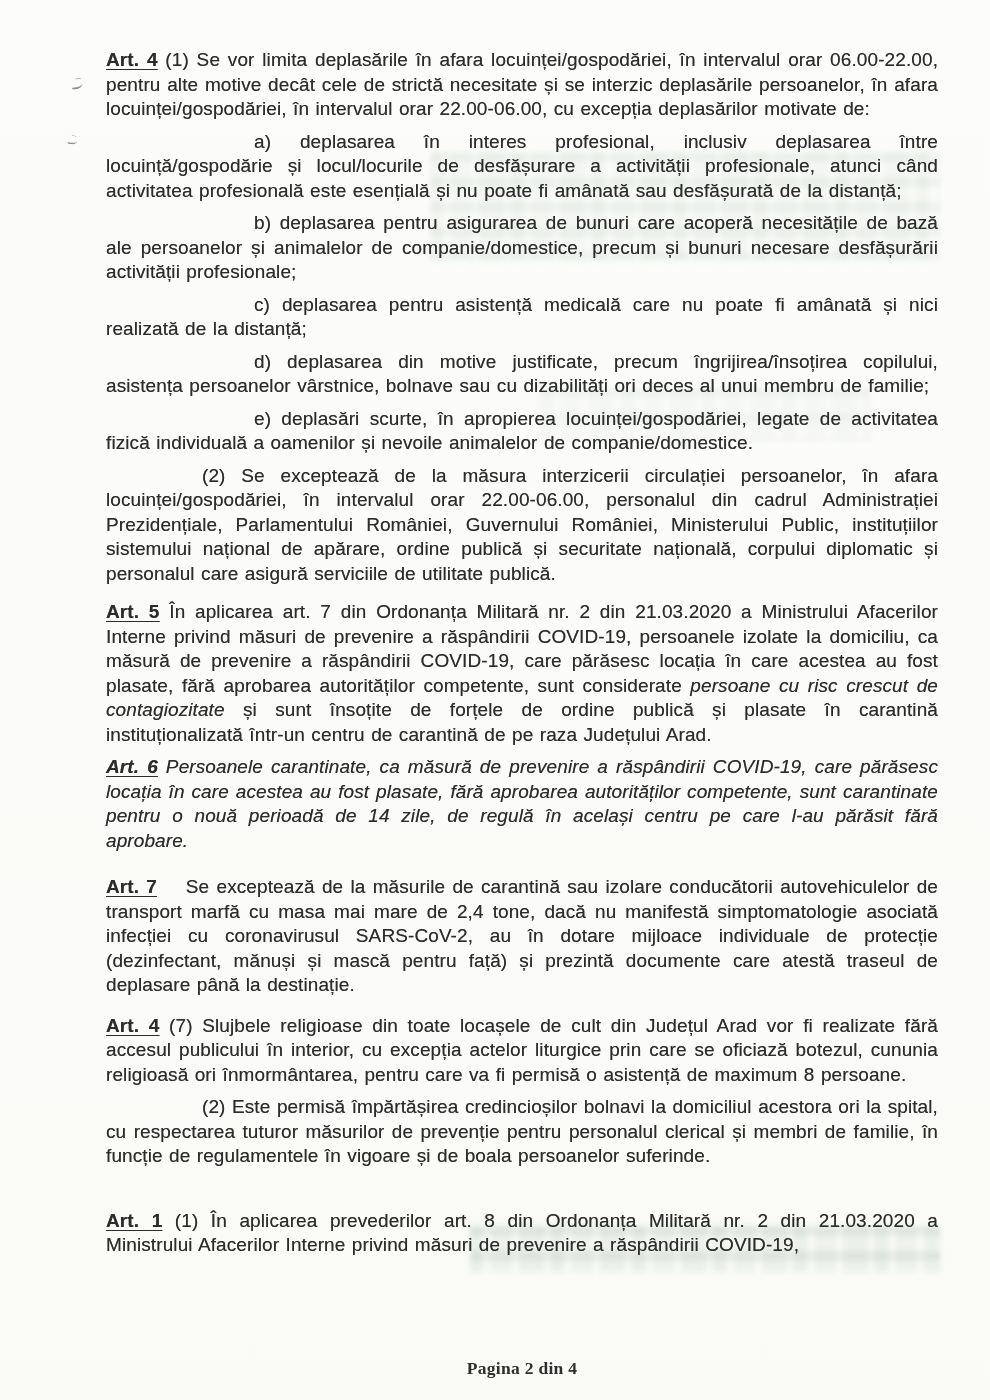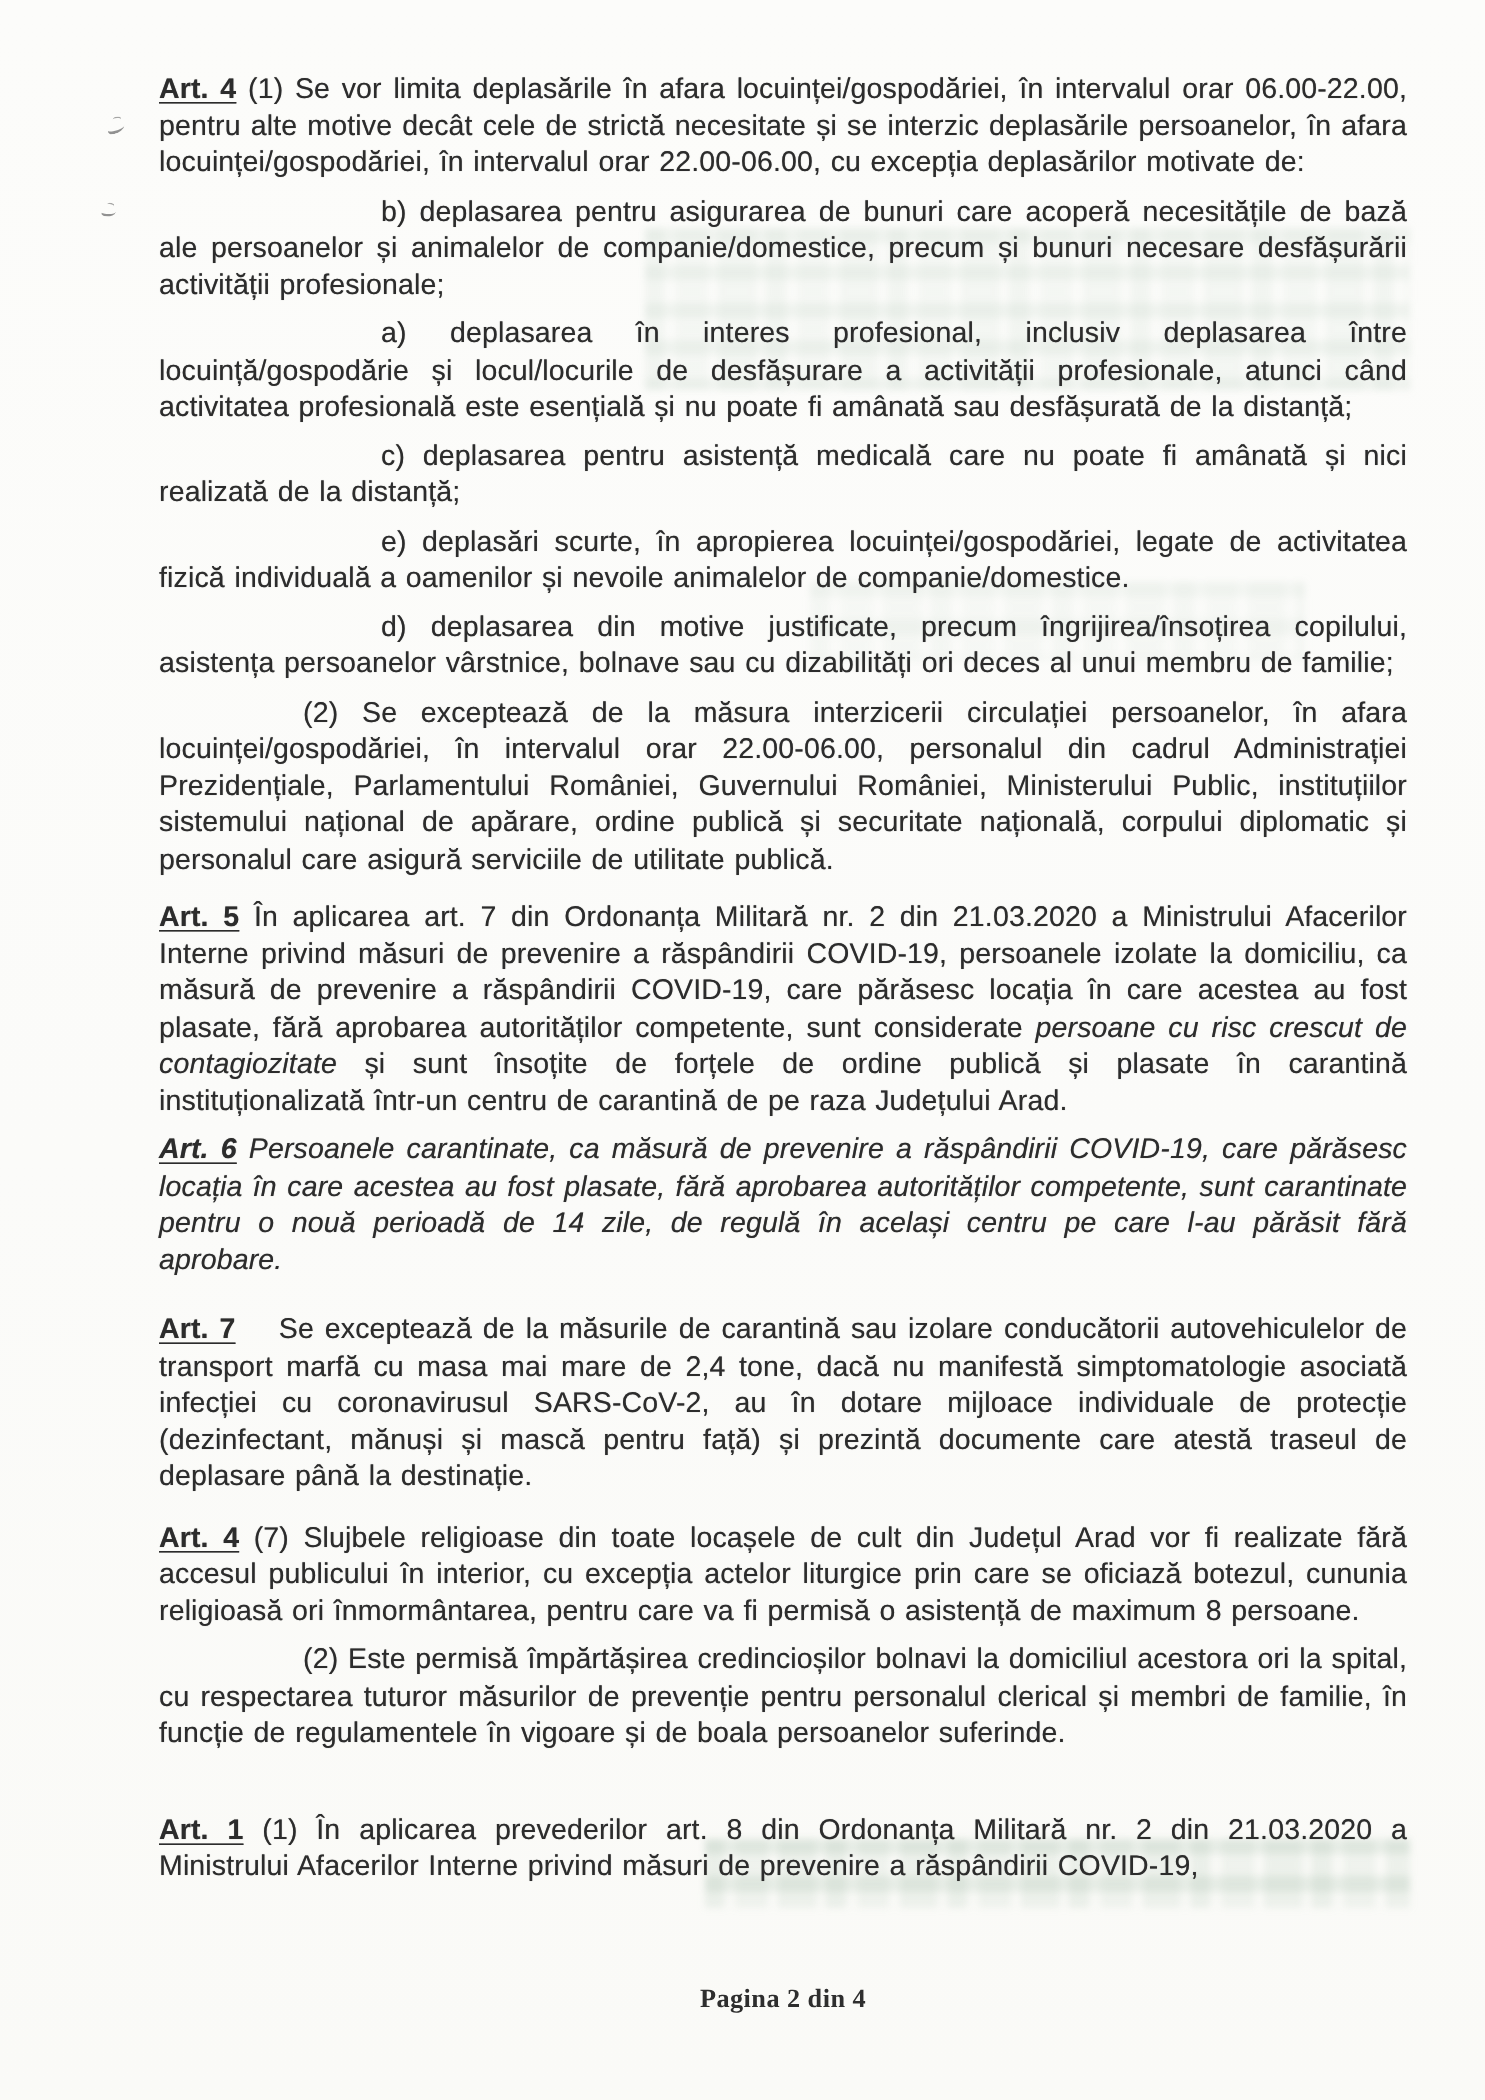--- a/index.html
+++ b/index.html
@@ -43,21 +43,21 @@
   .seg-artnum {
     font-weight: bold;
     text-decoration: underline;
     text-underline-offset: 3px;
   }
   .seg-italic { font-style: italic; }
 
   
   .footer {
     position: absolute;
-    left: 106px; top: 1322px;
+    left: 106px; top: 1358px;
     width: 832px;
     text-align: center;
     font-family: "Liberation Serif", "DejaVu Serif", serif;
     font-size: 17.5px;
     font-weight: bold;
     color: #2e2e2e;
     letter-spacing: 0.3px;
   }
 
   
@@ -107,25 +107,25 @@
 
   <div class="ghost ghost-1"></div>
   <div class="ghost ghost-2"></div>
   <div class="ghost ghost-3"></div>
 
   <div class="speck speck-1"></div>
   <div class="speck speck-2"></div>
 
   <main class="doc">
       <p class="para article first"><span class="seg-artnum">Art. 4</span><span class="seg-normal"> (1) Se vor limita deplasările în afara locuinței/gospodăriei, în intervalul orar 06.00-22.00, pentru alte motive decât cele de strictă necesitate și se interzic deplasările persoanelor, în afara locuinței/gospodăriei, în intervalul orar 22.00-06.00, cu excepția deplasărilor motivate de:</span></p>
+      <p class="para sub"><span class="seg-normal">a) deplasarea în interes profesional, inclusiv deplasarea între locuință/gospodărie și locul/locurile de desfășurare a activității profesionale, atunci când activitatea profesională este esențială și nu poate fi amânată sau desfășurată de la distanță;</span></p>
       <p class="para sub"><span class="seg-normal">b) deplasarea pentru asigurarea de bunuri care acoperă necesitățile de bază ale persoanelor și animalelor de companie/domestice, precum și bunuri necesare desfășurării activității profesionale;</span></p>
-      <p class="para sub"><span class="seg-normal">a) deplasarea în interes profesional, inclusiv deplasarea între locuință/gospodărie și locul/locurile de desfășurare a activității profesionale, atunci când activitatea profesională este esențială și nu poate fi amânată sau desfășurată de la distanță;</span></p>
       <p class="para sub"><span class="seg-normal">c) deplasarea pentru asistență medicală care nu poate fi amânată și nici realizată de la distanță;</span></p>
+      <p class="para sub"><span class="seg-normal">d) deplasarea din motive justificate, precum îngrijirea/însoțirea copilului, asistența persoanelor vârstnice, bolnave sau cu dizabilități ori deces al unui membru de familie;</span></p>
       <p class="para sub"><span class="seg-normal">e) deplasări scurte, în apropierea locuinței/gospodăriei, legate de activitatea fizică individuală a oamenilor și nevoile animalelor de companie/domestice.</span></p>
-      <p class="para sub"><span class="seg-normal">d) deplasarea din motive justificate, precum îngrijirea/însoțirea copilului, asistența persoanelor vârstnice, bolnave sau cu dizabilități ori deces al unui membru de familie;</span></p>
       <p class="para par2"><span class="seg-normal">(2)  Se exceptează de la măsura interzicerii circulației persoanelor, în afara locuinței/gospodăriei, în intervalul orar 22.00-06.00, personalul din cadrul Administrației Prezidențiale, Parlamentului României, Guvernului României, Ministerului Public, instituțiilor sistemului național de apărare, ordine publică și securitate națională, corpului diplomatic și personalul care asigură serviciile de utilitate publică.</span></p>
       <p class="para article mt-14"><span class="seg-artnum">Art. 5</span><span class="seg-normal"> În aplicarea art. 7 din Ordonanța Militară nr. 2 din 21.03.2020 a Ministrului Afacerilor Interne privind măsuri de prevenire a răspândirii COVID-19, persoanele izolate la domiciliu, ca măsură de prevenire a răspândirii COVID-19, care părăsesc locația în care acestea au fost plasate, fără aprobarea autorităților competente, sunt considerate </span><span class="seg-italic">persoane cu risc crescut de contagiozitate</span><span class="seg-normal"> și sunt însoțite de forțele de ordine publică și plasate în carantină instituționalizată într-un centru de carantină de pe raza Județului Arad.</span></p>
       <p class="para article mt-8"><span class="seg-artnum">Art. 6</span><span class="seg-normal"> Persoanele carantinate, ca măsură de prevenire a răspândirii COVID-19, care părăsesc locația în care acestea au fost plasate, fără aprobarea autorităților competente, sunt carantinate pentru o nouă perioadă de 14 zile, de regulă în același centru pe care l-au părăsit fără aprobare.</span></p>
       <p class="para article mt-22"><span class="seg-artnum">Art. 7</span><span class="seg-normal">&nbsp;&nbsp;&nbsp; Se exceptează de la măsurile de carantină sau izolare conducătorii autovehiculelor de transport marfă cu masa mai mare de 2,4 tone, dacă nu manifestă simptomatologie asociată infecției cu coronavirusul SARS-CoV-2, au în dotare mijloace individuale de protecție (dezinfectant, mănuși și mască pentru față) și prezintă documente care atestă traseul de deplasare până la destinație.</span></p>
       <p class="para article mt-16"><span class="seg-artnum">Art. 4</span><span class="seg-normal"> (7) Slujbele religioase din toate locașele de cult din Județul Arad vor fi realizate fără accesul publicului în interior, cu excepția actelor liturgice prin care se oficiază botezul, cununia religioasă ori înmormântarea, pentru care va fi permisă o asistență de maximum 8 persoane.</span></p>
       <p class="para par2"><span class="seg-normal">(2) Este permisă împărtășirea credincioșilor bolnavi la domiciliul acestora ori la spital, cu respectarea tuturor măsurilor de prevenție pentru personalul clerical și membri de familie, în funcție de regulamentele în vigoare și de boala persoanelor suferinde.</span></p>
       <p class="para article mt-40"><span class="seg-artnum">Art. 1</span><span class="seg-normal"> (1) În aplicarea prevederilor art. 8 din Ordonanța Militară nr. 2 din 21.03.2020 a Ministrului Afacerilor Interne privind măsuri de prevenire a răspândirii COVID-19,</span></p>
     </main>
 
   <div class="footer">

